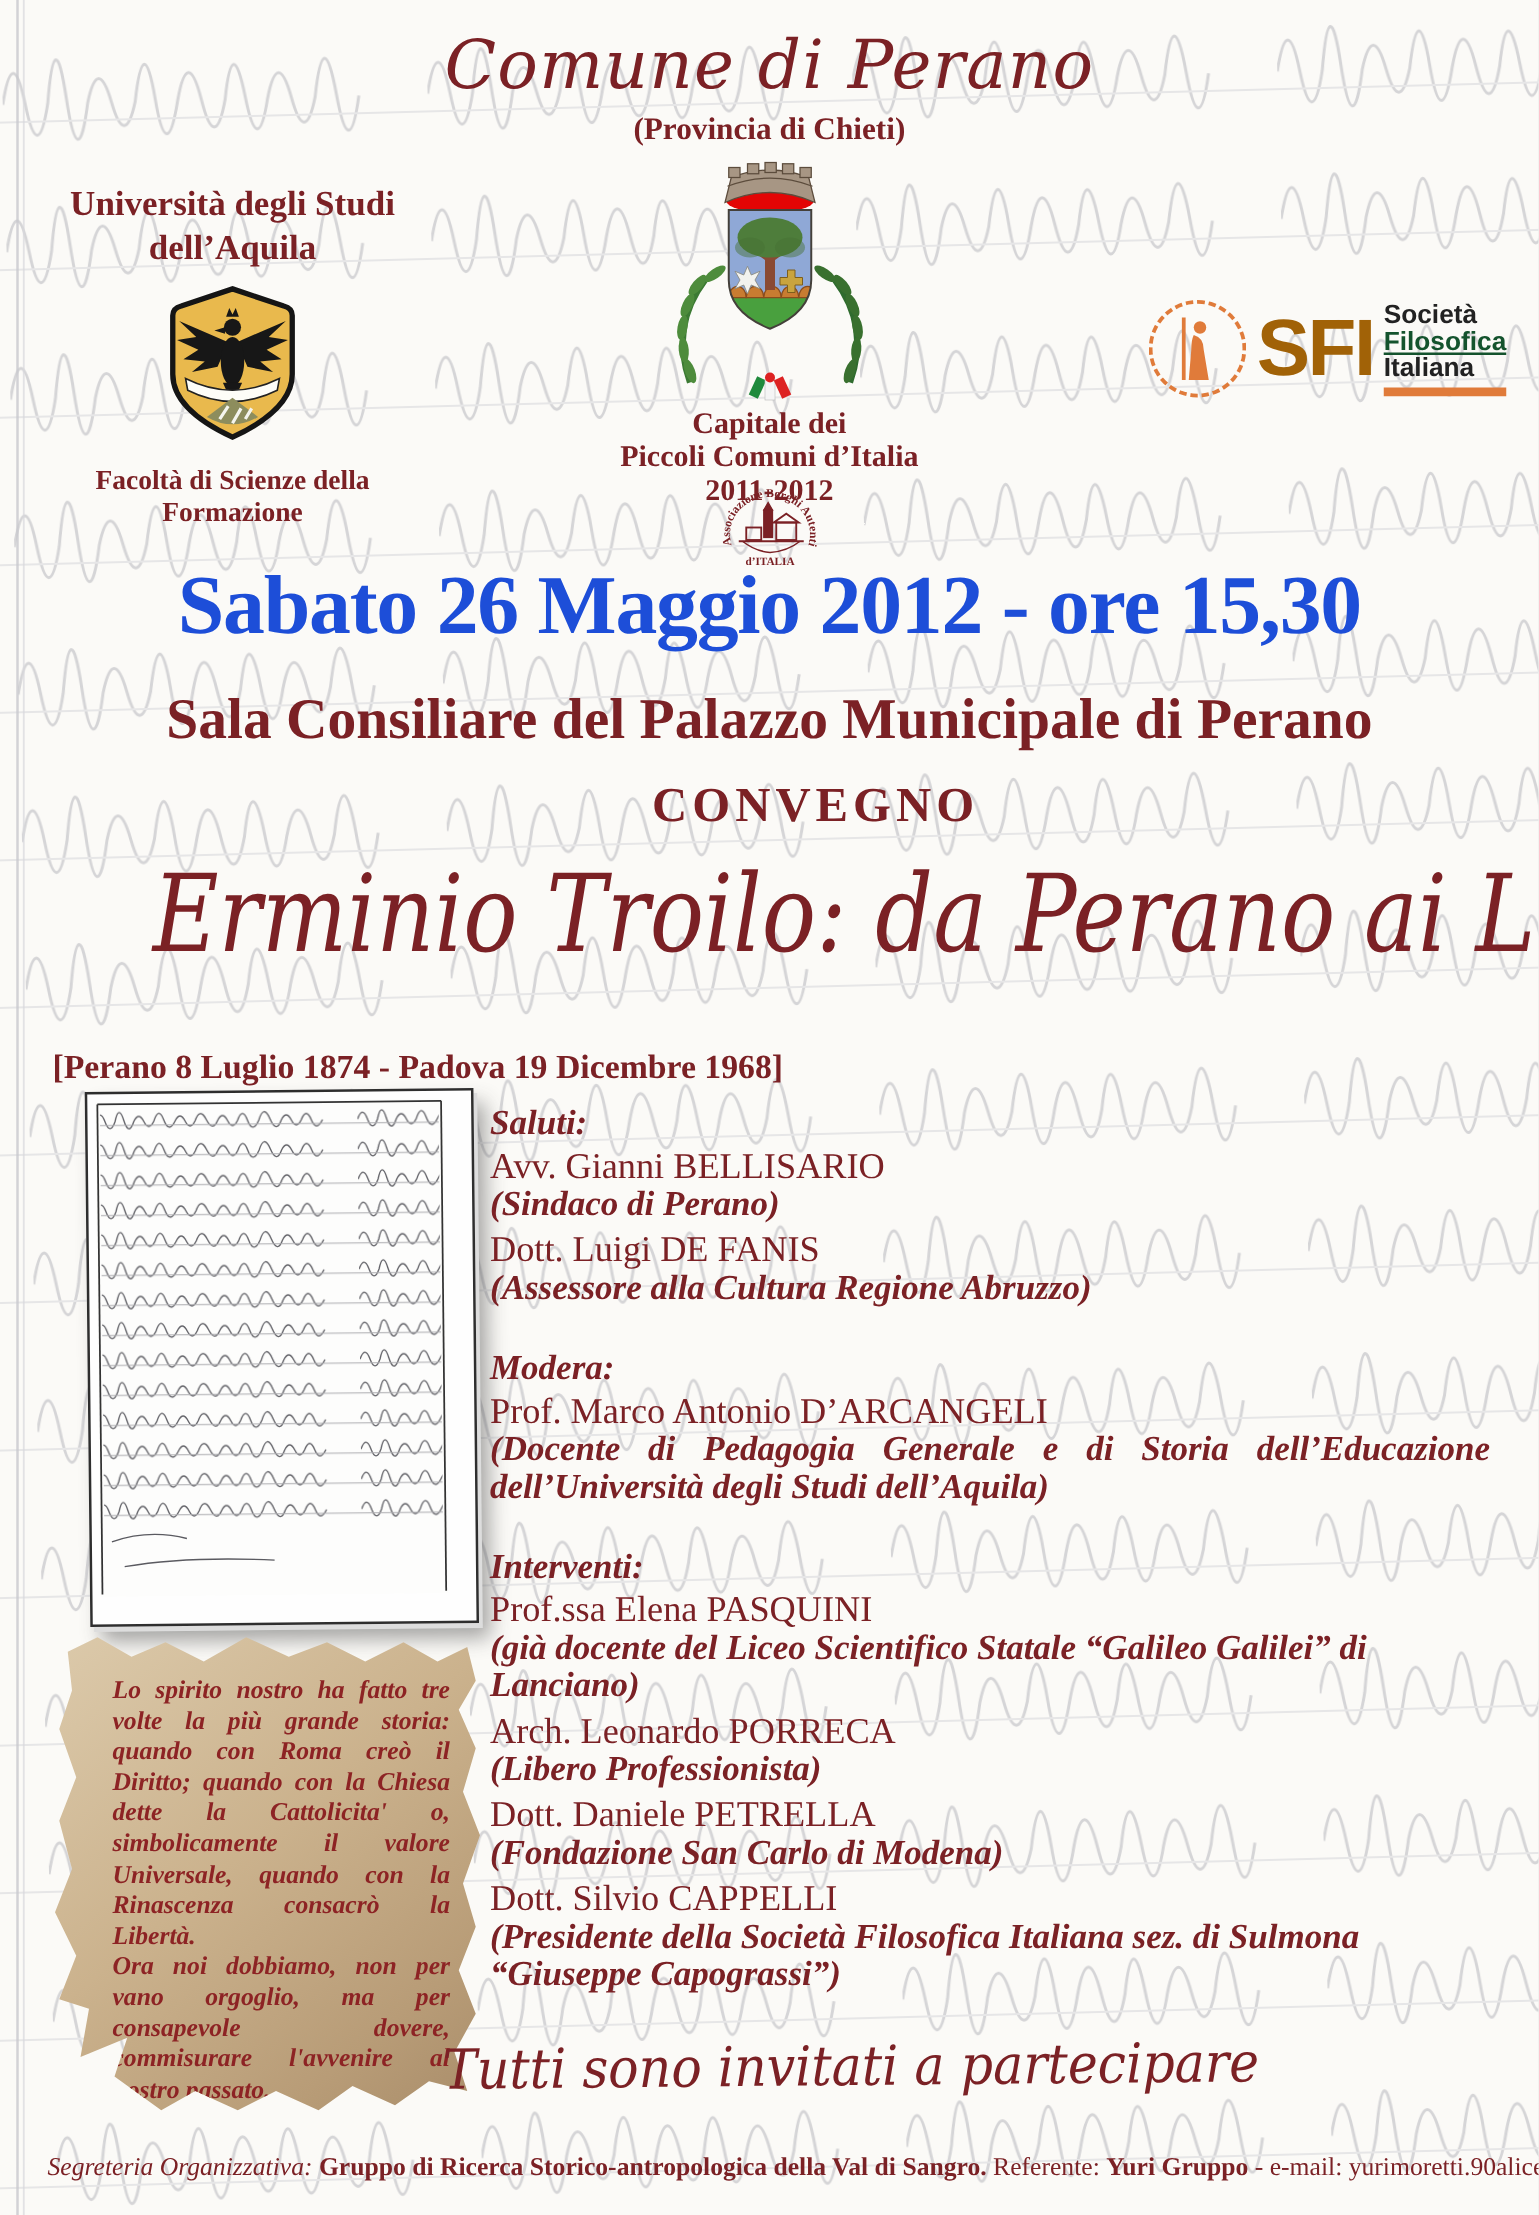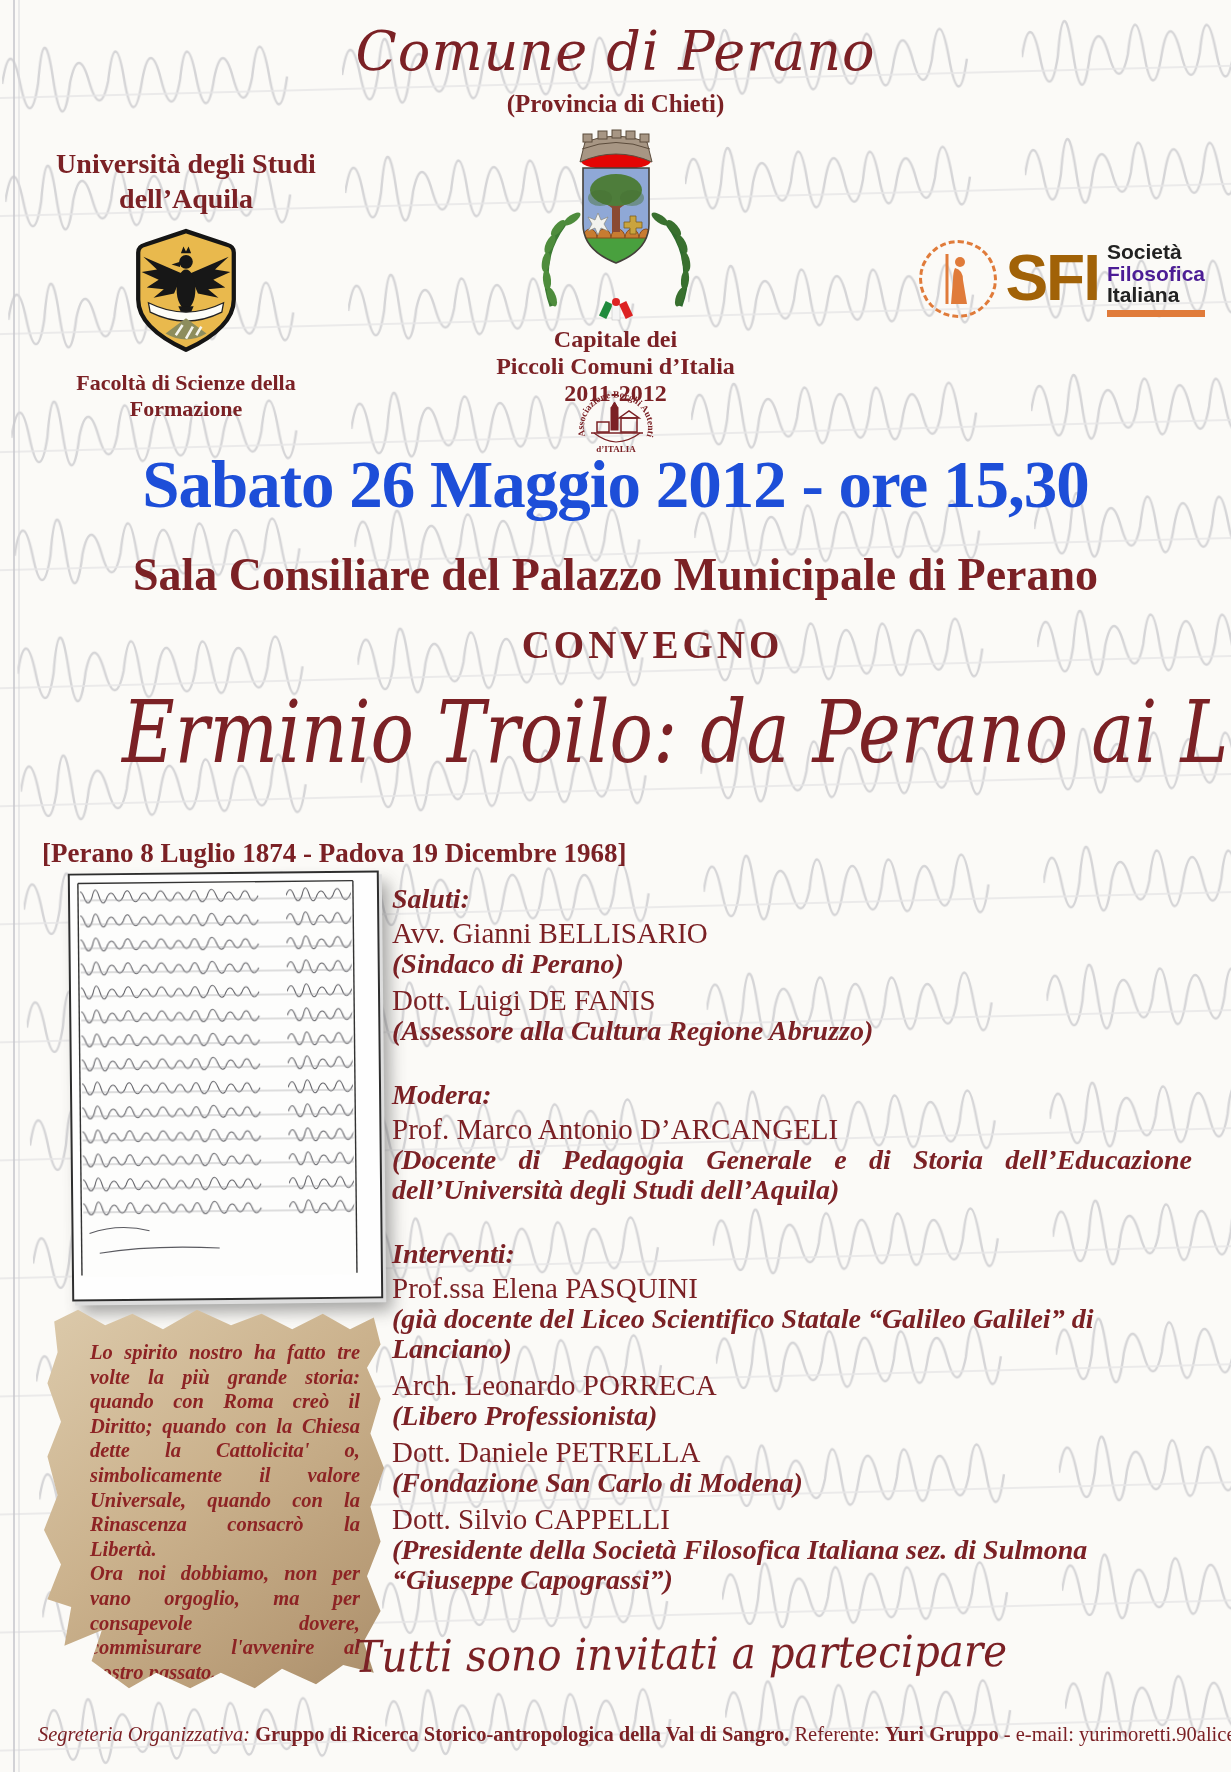--- a/index.html
+++ b/index.html
@@ -26,21 +26,21 @@
   .uni-faculty{font-size:22px;font-weight:bold;margin-top:12px;}
   .uni-logo{margin-top:10px;}
 
   .sfi{right:26px;top:240px;display:flex;align-items:center;gap:8px;}
   .sfi-circle{width:72px;height:72px;border-radius:50%;border:3px dashed #e07b3a;
     display:flex;align-items:center;justify-content:center;}
   .sfi-acronym{font-family:"Liberation Sans","DejaVu Sans",sans-serif;
     font-size:64px;font-weight:bold;color:#a16207;letter-spacing:-2px;line-height:.9;}
   .sfi-stack{font-family:"Liberation Sans","DejaVu Sans",sans-serif;
     font-size:21px;font-weight:bold;line-height:1.04;color:#222;}
-  .sfi-stack .o{color:#4c1d95;}
+  .sfi-stack .o{color:#14532d;text-decoration:underline;}
   .sfi-bar{height:7px;background:#e07b3a;margin-top:4px;}
 
   
   .datetime{top:446px;font-size:67px;font-weight:bold;color:#1d4ed8;letter-spacing:-1px;white-space:nowrap;text-align:center;}
   .venue{top:548px;font-size:46px;font-weight:bold;white-space:nowrap;}
   .kind{top:622px;font-size:39px;font-weight:bold;letter-spacing:4px;padding-left:37px;}
   .maintitle{top:672px;font-size:86px;line-height:1.4;white-space:nowrap;}
   .maintitle .squeeze{display:inline-block;transform:scaleX(.84);}
   .dates{left:42px;top:838px;font-size:27px;font-weight:bold;}
 

